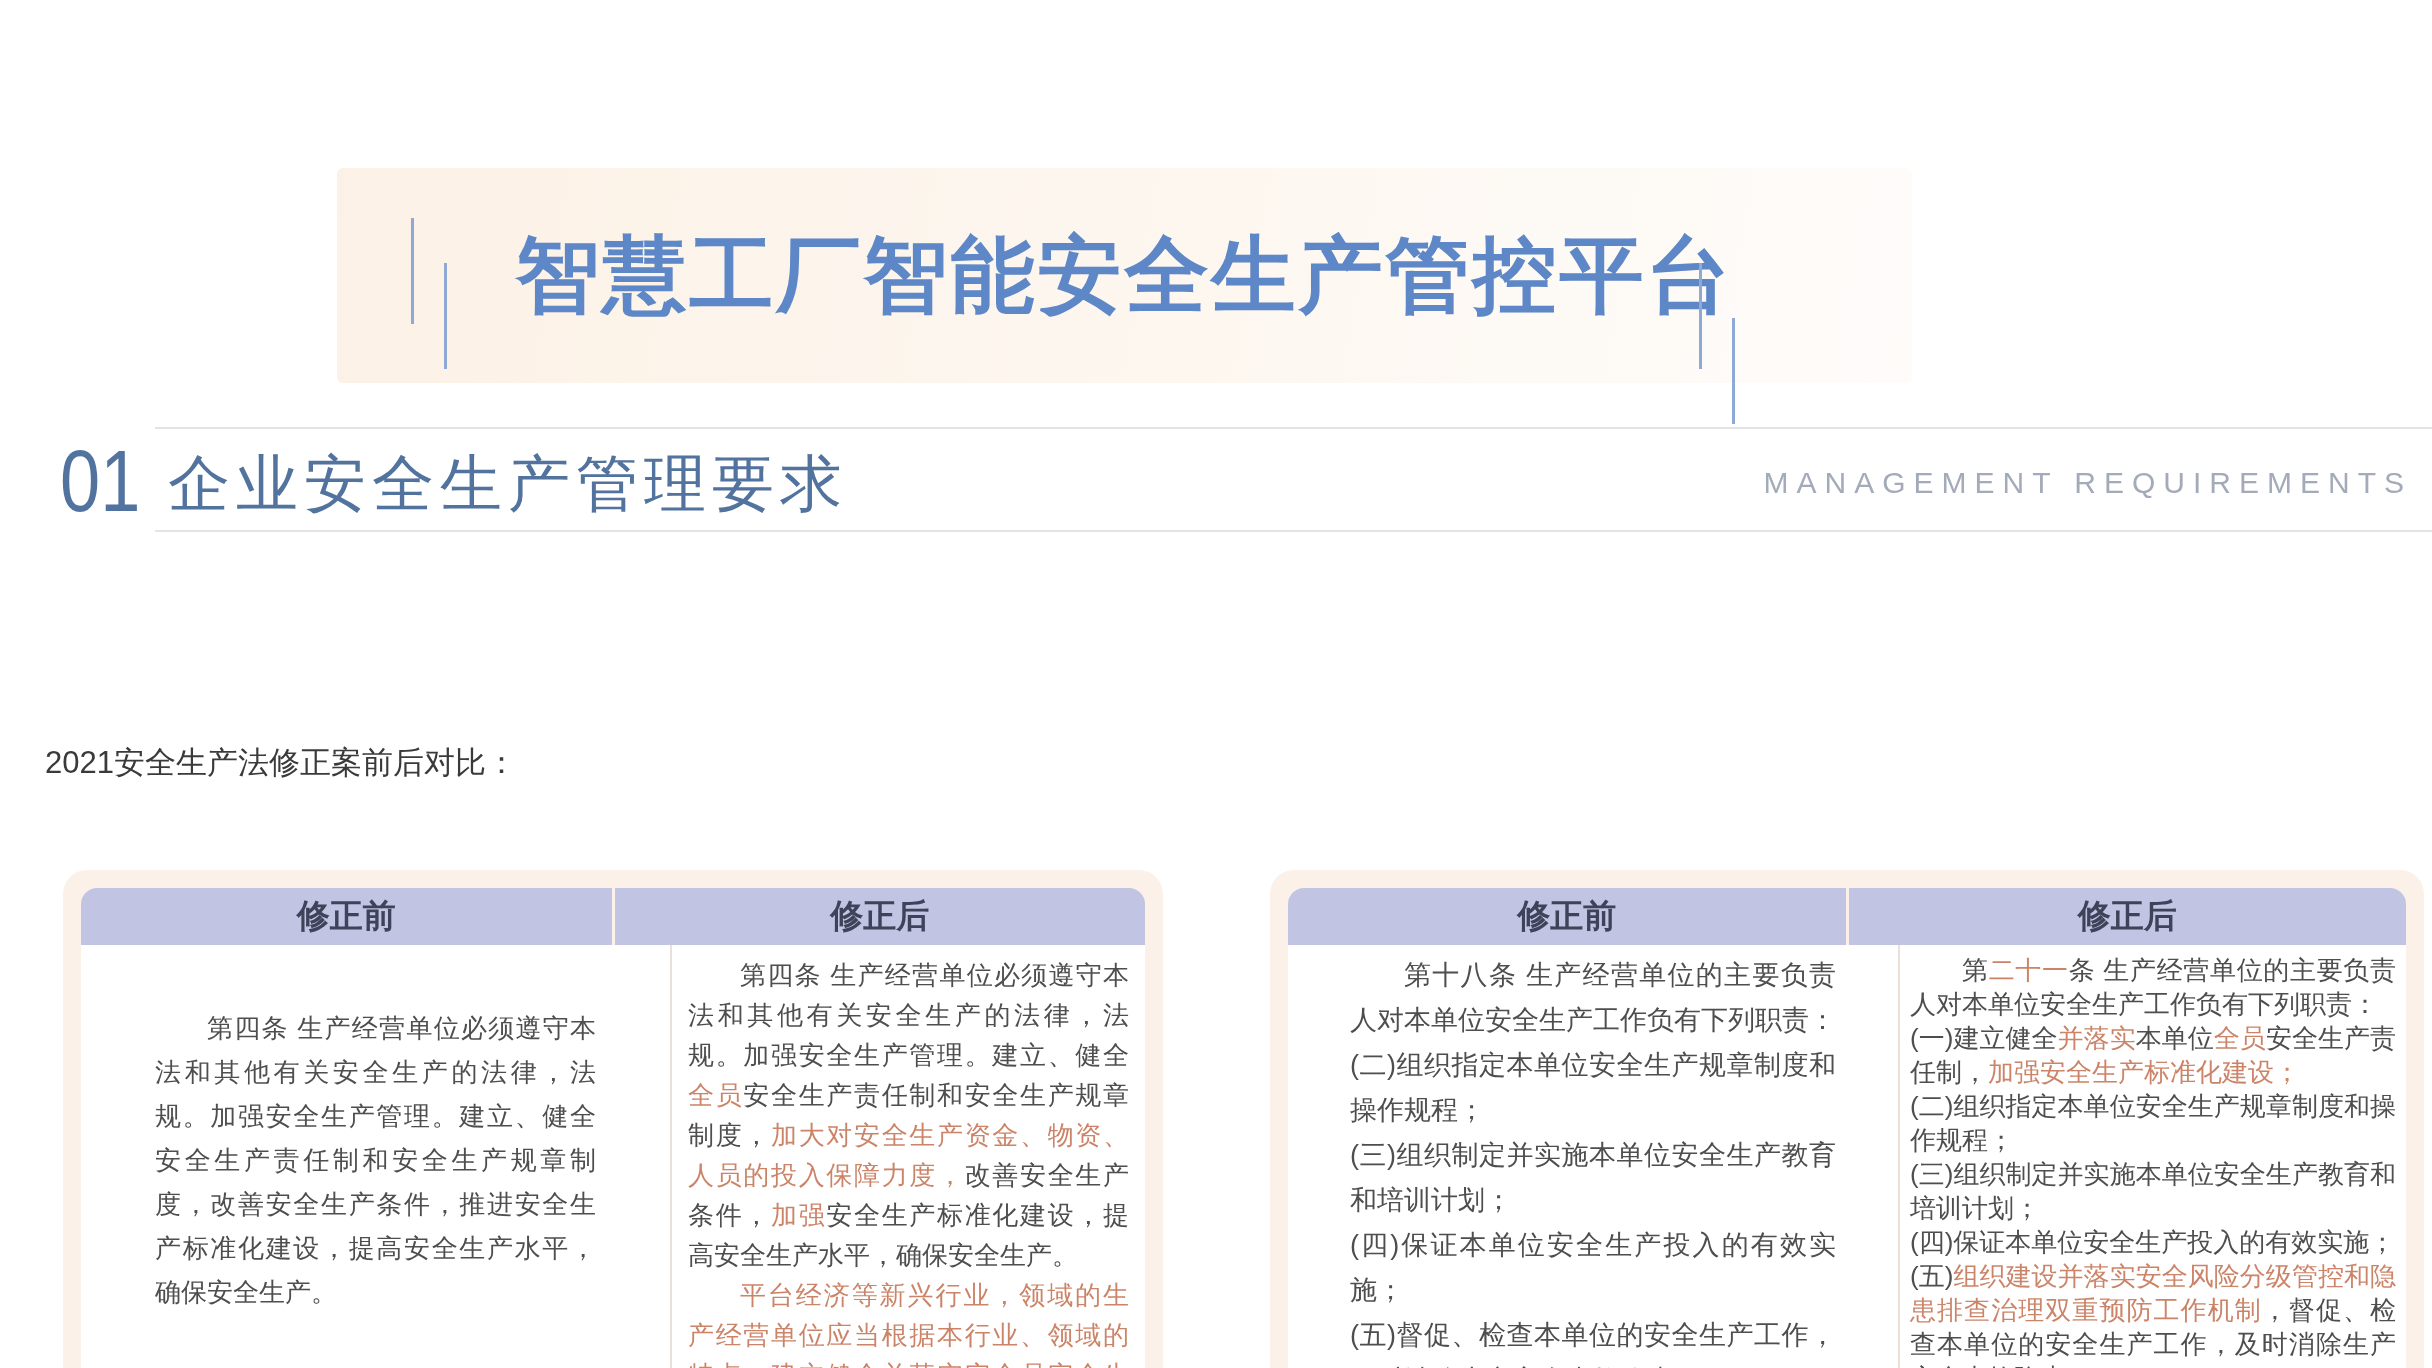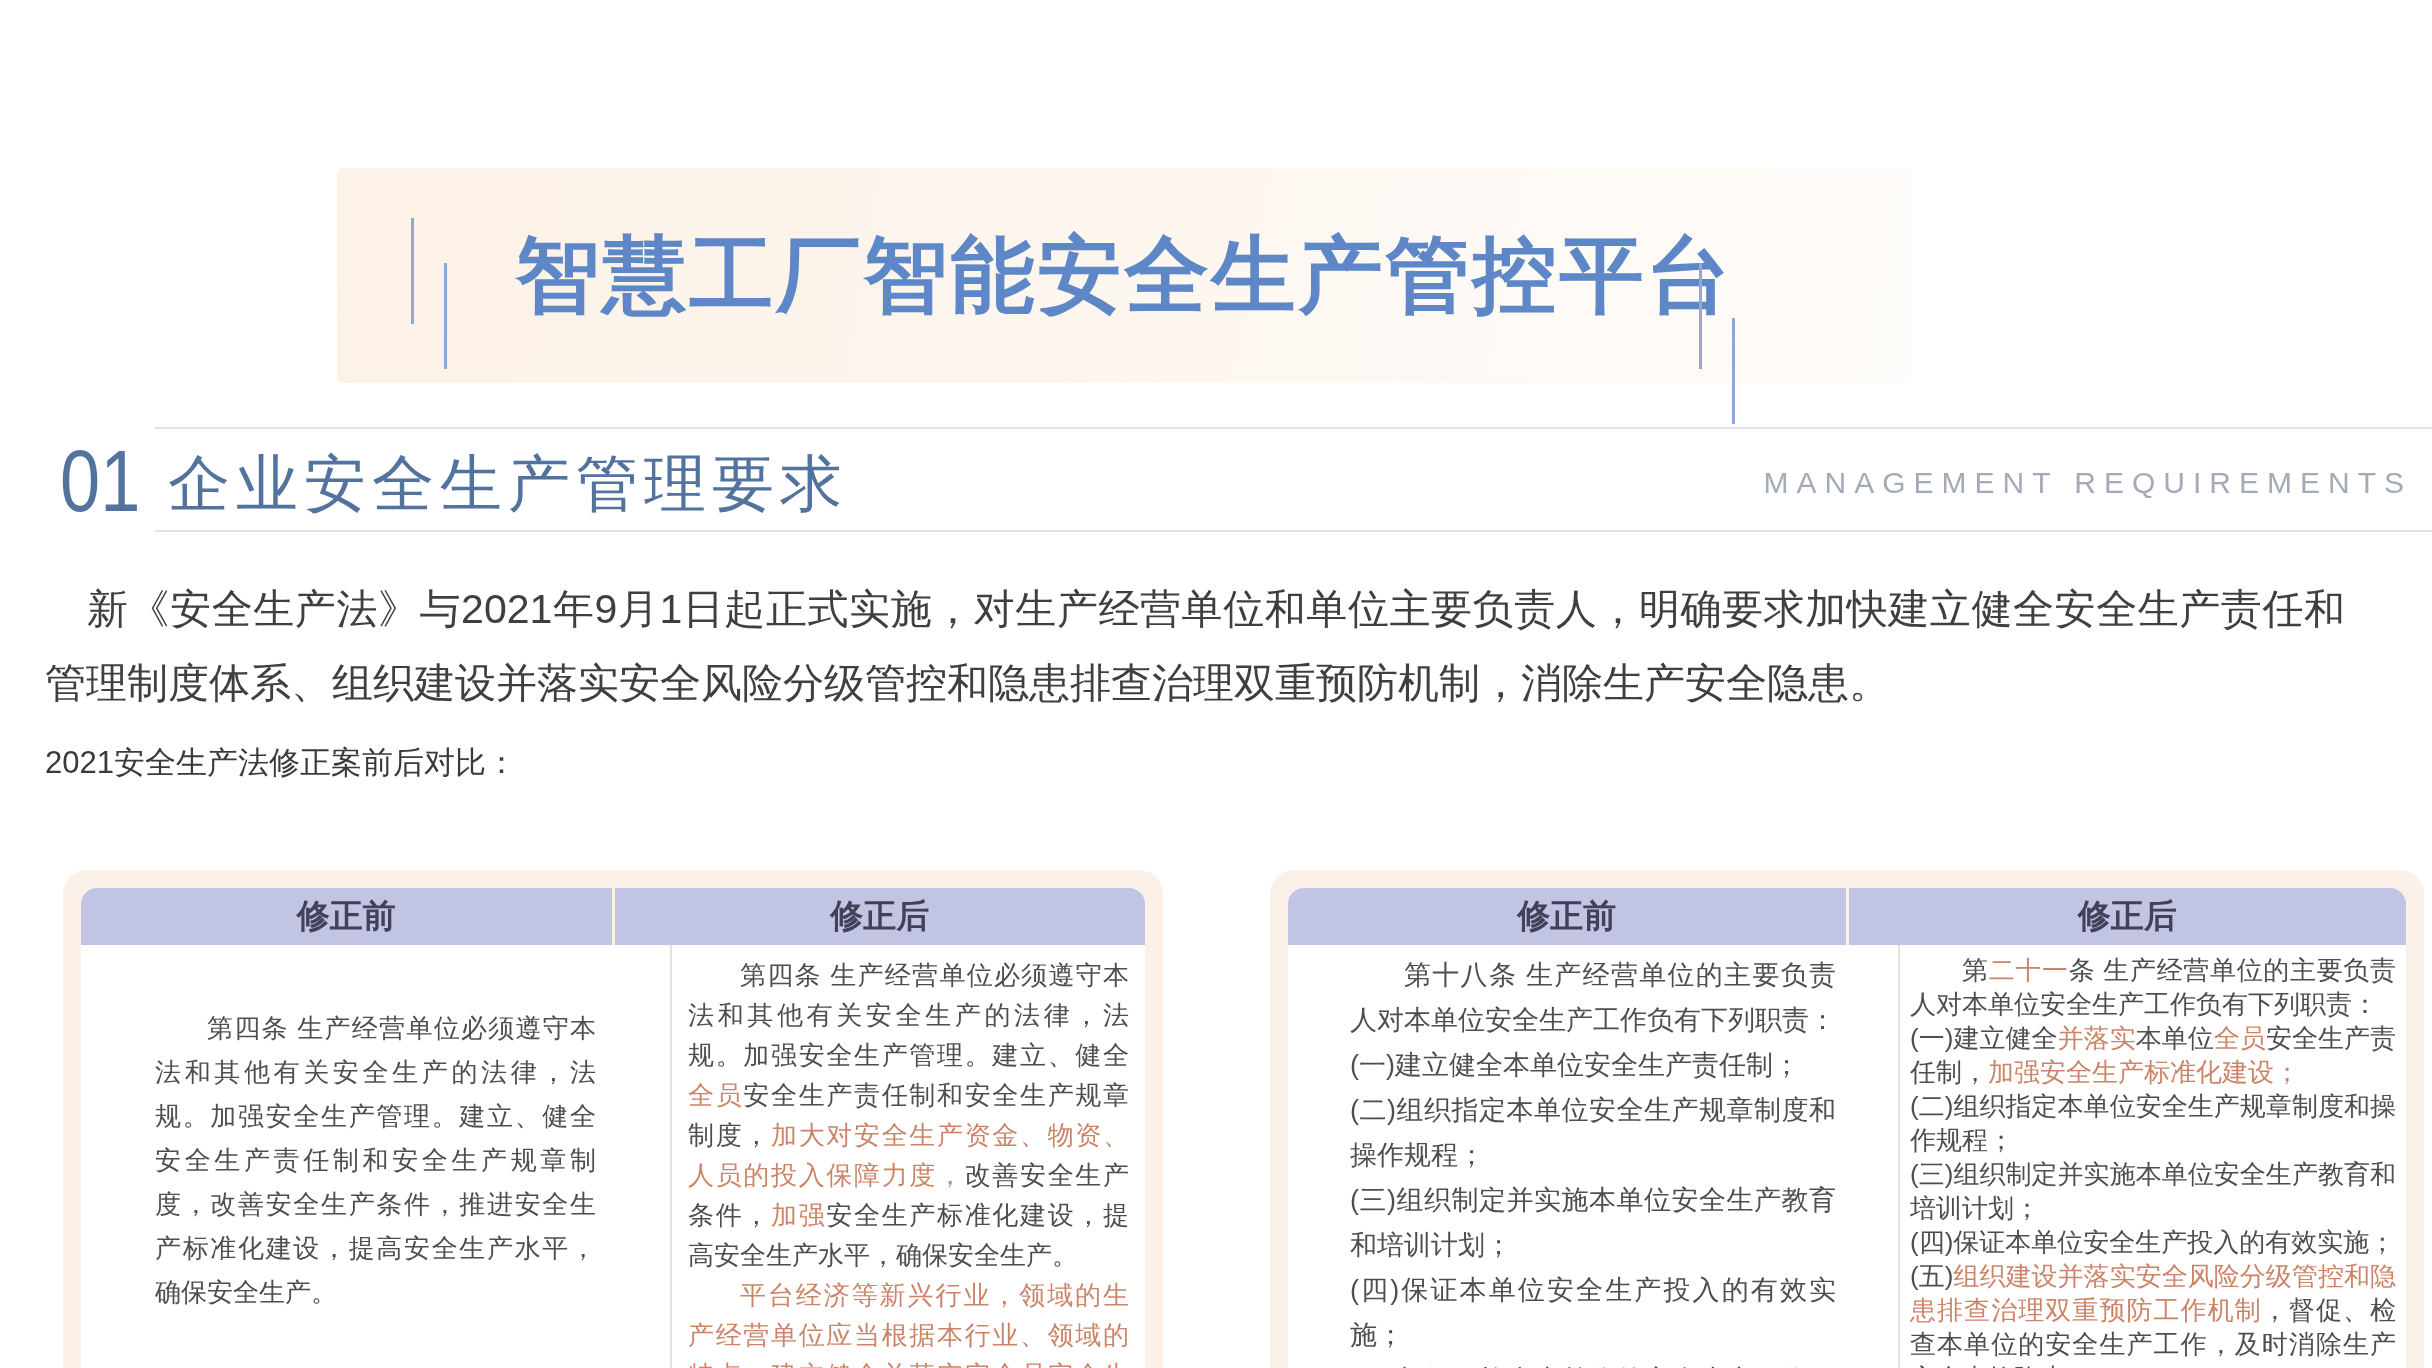--- a/index.html
+++ b/index.html
@@ -70,21 +70,20 @@
   <span class="vline vl2"></span>
   <span class="vline vl3"></span>
   <span class="vline vl4"></span>
 
   <div class="rule rule-top"></div>
   <div class="rule rule-bottom"></div>
   <div class="sec-num">01</div>
   <div class="sec-title">企业安全生产管理要求</div>
   <div class="sec-en">MANAGEMENT REQUIREMENTS</div>
 
-  <p class="intro">新《安全生产法》与2021年9月1日起正式实施，对生产经营单位和单位主要负责人，明确要求加快建立健全安全生产责任和管理制度体系、组织建设并落实安全风险分级管控和隐患排查治理双重预防机制，消除生产安全隐患。</p>
   <div class="compare-label">2021安全生产法修正案前后对比：</div>
 
   <section class="card card-left">
     <div class="thead">
       <div class="th">修正前</div>
       <div class="th">修正后</div>
     </div>
     <div class="tbody">
       <div class="col c-l1">
           <p class="ind"><span>第四条 生产经营单位必须遵守本法和其他有关安全生产的法律，法规。加强安全生产管理。建立、健全安全生产责任制和安全生产规章制度，改善安全生产条件，推进安全生产标准化建设，提高安全生产水平，确保安全生产。</span></p>
@@ -97,21 +96,20 @@
   </section>
 
   <section class="card card-right">
     <div class="thead">
       <div class="th">修正前</div>
       <div class="th">修正后</div>
     </div>
     <div class="tbody">
       <div class="col c-r1">
           <p class="ind"><span>第十八条 生产经营单位的主要负责人对本单位安全生产工作负有下列职责：</span></p>
-          <p><span>(一)建立健全本单位安全生产责任制；</span></p>
           <p><span>(二)组织指定本单位安全生产规章制度和操作规程；</span></p>
           <p><span>(三)组织制定并实施本单位安全生产教育和培训计划；</span></p>
           <p><span>(四)保证本单位安全生产投入的有效实施；</span></p>
           <p><span>(五)督促、检查本单位的安全生产工作，及时消除生产安全事故隐患；</span></p>
         </div>
       <div class="col c-r2">
           <p class="ind"><span>第</span><span class="hl">二十一</span><span>条 生产经营单位的主要负责人对本单位安全生产工作负有下列职责：</span></p>
           <p><span>(一)建立健全</span><span class="hl">并落实</span><span>本单位</span><span class="hl">全员</span><span>安全生产责任制，</span><span class="hl">加强安全生产标准化建设；</span></p>
           <p><span>(二)组织指定本单位安全生产规章制度和操作规程；</span></p>
           <p><span>(三)组织制定并实施本单位安全生产教育和培训计划；</span></p>

